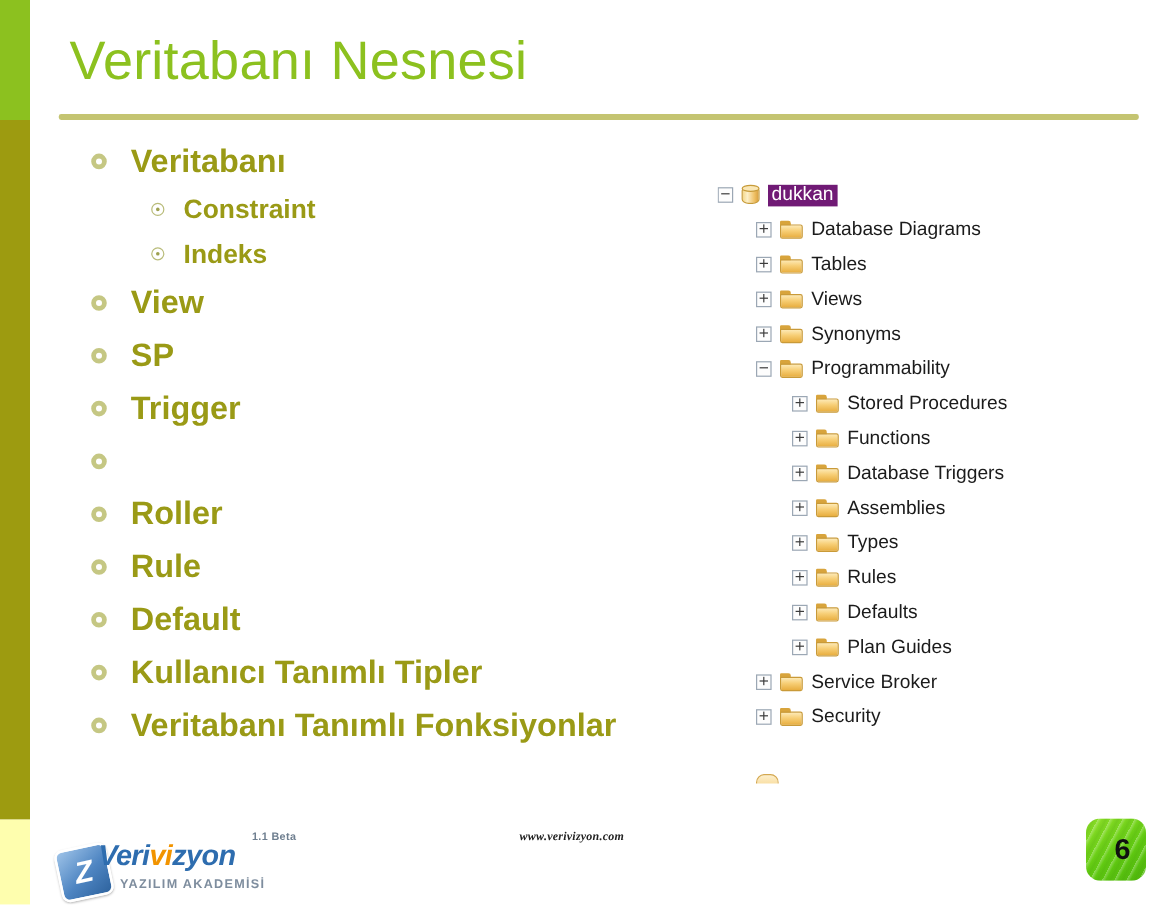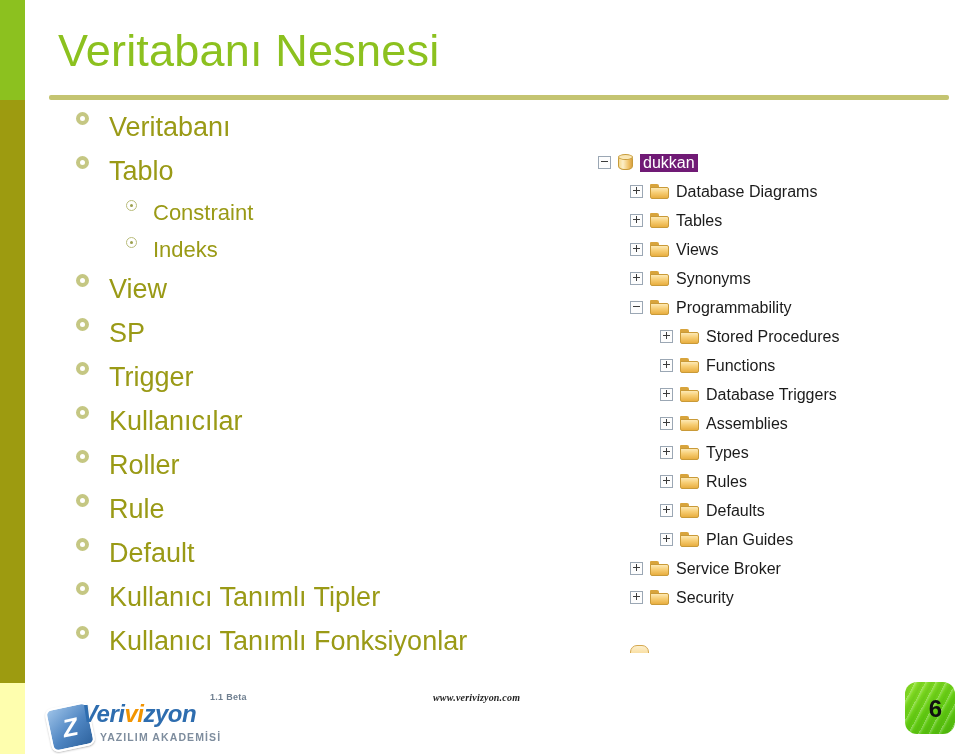--- a/index.html
+++ b/index.html
@@ -54,22 +54,23 @@
 
   
   .bullets {
     position: absolute;
     left: 62px;
     top: 112px;
     width: 520px;
   }
   .bullet-row {
     display: flex;
-    align-items: flex-start;
+    align-items: center;
     height: 44px;
+    font-weight: bold;
   }
   .bullet-row.lvl1 { padding-left: 14px; }
   .bullet-row.lvl2 { padding-left: 64px; height: 37px; }
 
   .bullet-glyph {
     flex: 0 0 auto;
     display: inline-block;
     box-sizing: border-box;
   }
   .lvl1 .bullet-glyph {
@@ -360,24 +361,20 @@
   <div class="edge-bar edge-bar-bottom"></div>
 
   <div class="title">Veritabanı Nesnesi</div>
   <div class="title-rule"></div>
 
   <div class="bullets">
       <div class="bullet-row lvl1">
         <span class="bullet-glyph"></span>
         <span class="bullet-label">Veritabanı</span>
       </div>
-      <div class="bullet-row lvl1">
-        <span class="bullet-glyph"></span>
-        <span class="bullet-label">Tablo</span>
-      </div>
       <div class="bullet-row lvl2">
         <span class="bullet-glyph"></span>
         <span class="bullet-label">Constraint</span>
       </div>
       <div class="bullet-row lvl2">
         <span class="bullet-glyph"></span>
         <span class="bullet-label">Indeks</span>
       </div>
       <div class="bullet-row lvl1">
         <span class="bullet-glyph"></span>
@@ -386,41 +383,40 @@
       <div class="bullet-row lvl1">
         <span class="bullet-glyph"></span>
         <span class="bullet-label">SP</span>
       </div>
       <div class="bullet-row lvl1">
         <span class="bullet-glyph"></span>
         <span class="bullet-label">Trigger</span>
       </div>
       <div class="bullet-row lvl1">
         <span class="bullet-glyph"></span>
-        <span class="bullet-label">Kullanıcılar</span>
       </div>
       <div class="bullet-row lvl1">
         <span class="bullet-glyph"></span>
         <span class="bullet-label">Roller</span>
       </div>
       <div class="bullet-row lvl1">
         <span class="bullet-glyph"></span>
         <span class="bullet-label">Rule</span>
       </div>
       <div class="bullet-row lvl1">
         <span class="bullet-glyph"></span>
         <span class="bullet-label">Default</span>
       </div>
       <div class="bullet-row lvl1">
         <span class="bullet-glyph"></span>
         <span class="bullet-label">Kullanıcı Tanımlı Tipler</span>
       </div>
       <div class="bullet-row lvl1">
         <span class="bullet-glyph"></span>
-        <span class="bullet-label">Kullanıcı Tanımlı Fonksiyonlar</span>
+        <span class="bullet-label">Veritabanı Tanımlı Fonksiyonlar</span>
       </div>
     </div>
 
   <div class="tree">
       <div class="tree-row depth0 selected">
         <span class="expander minus"></span>
         <span class="db-icon">
           <span class="cyl"></span>
           <span class="top"></span>
         </span>

